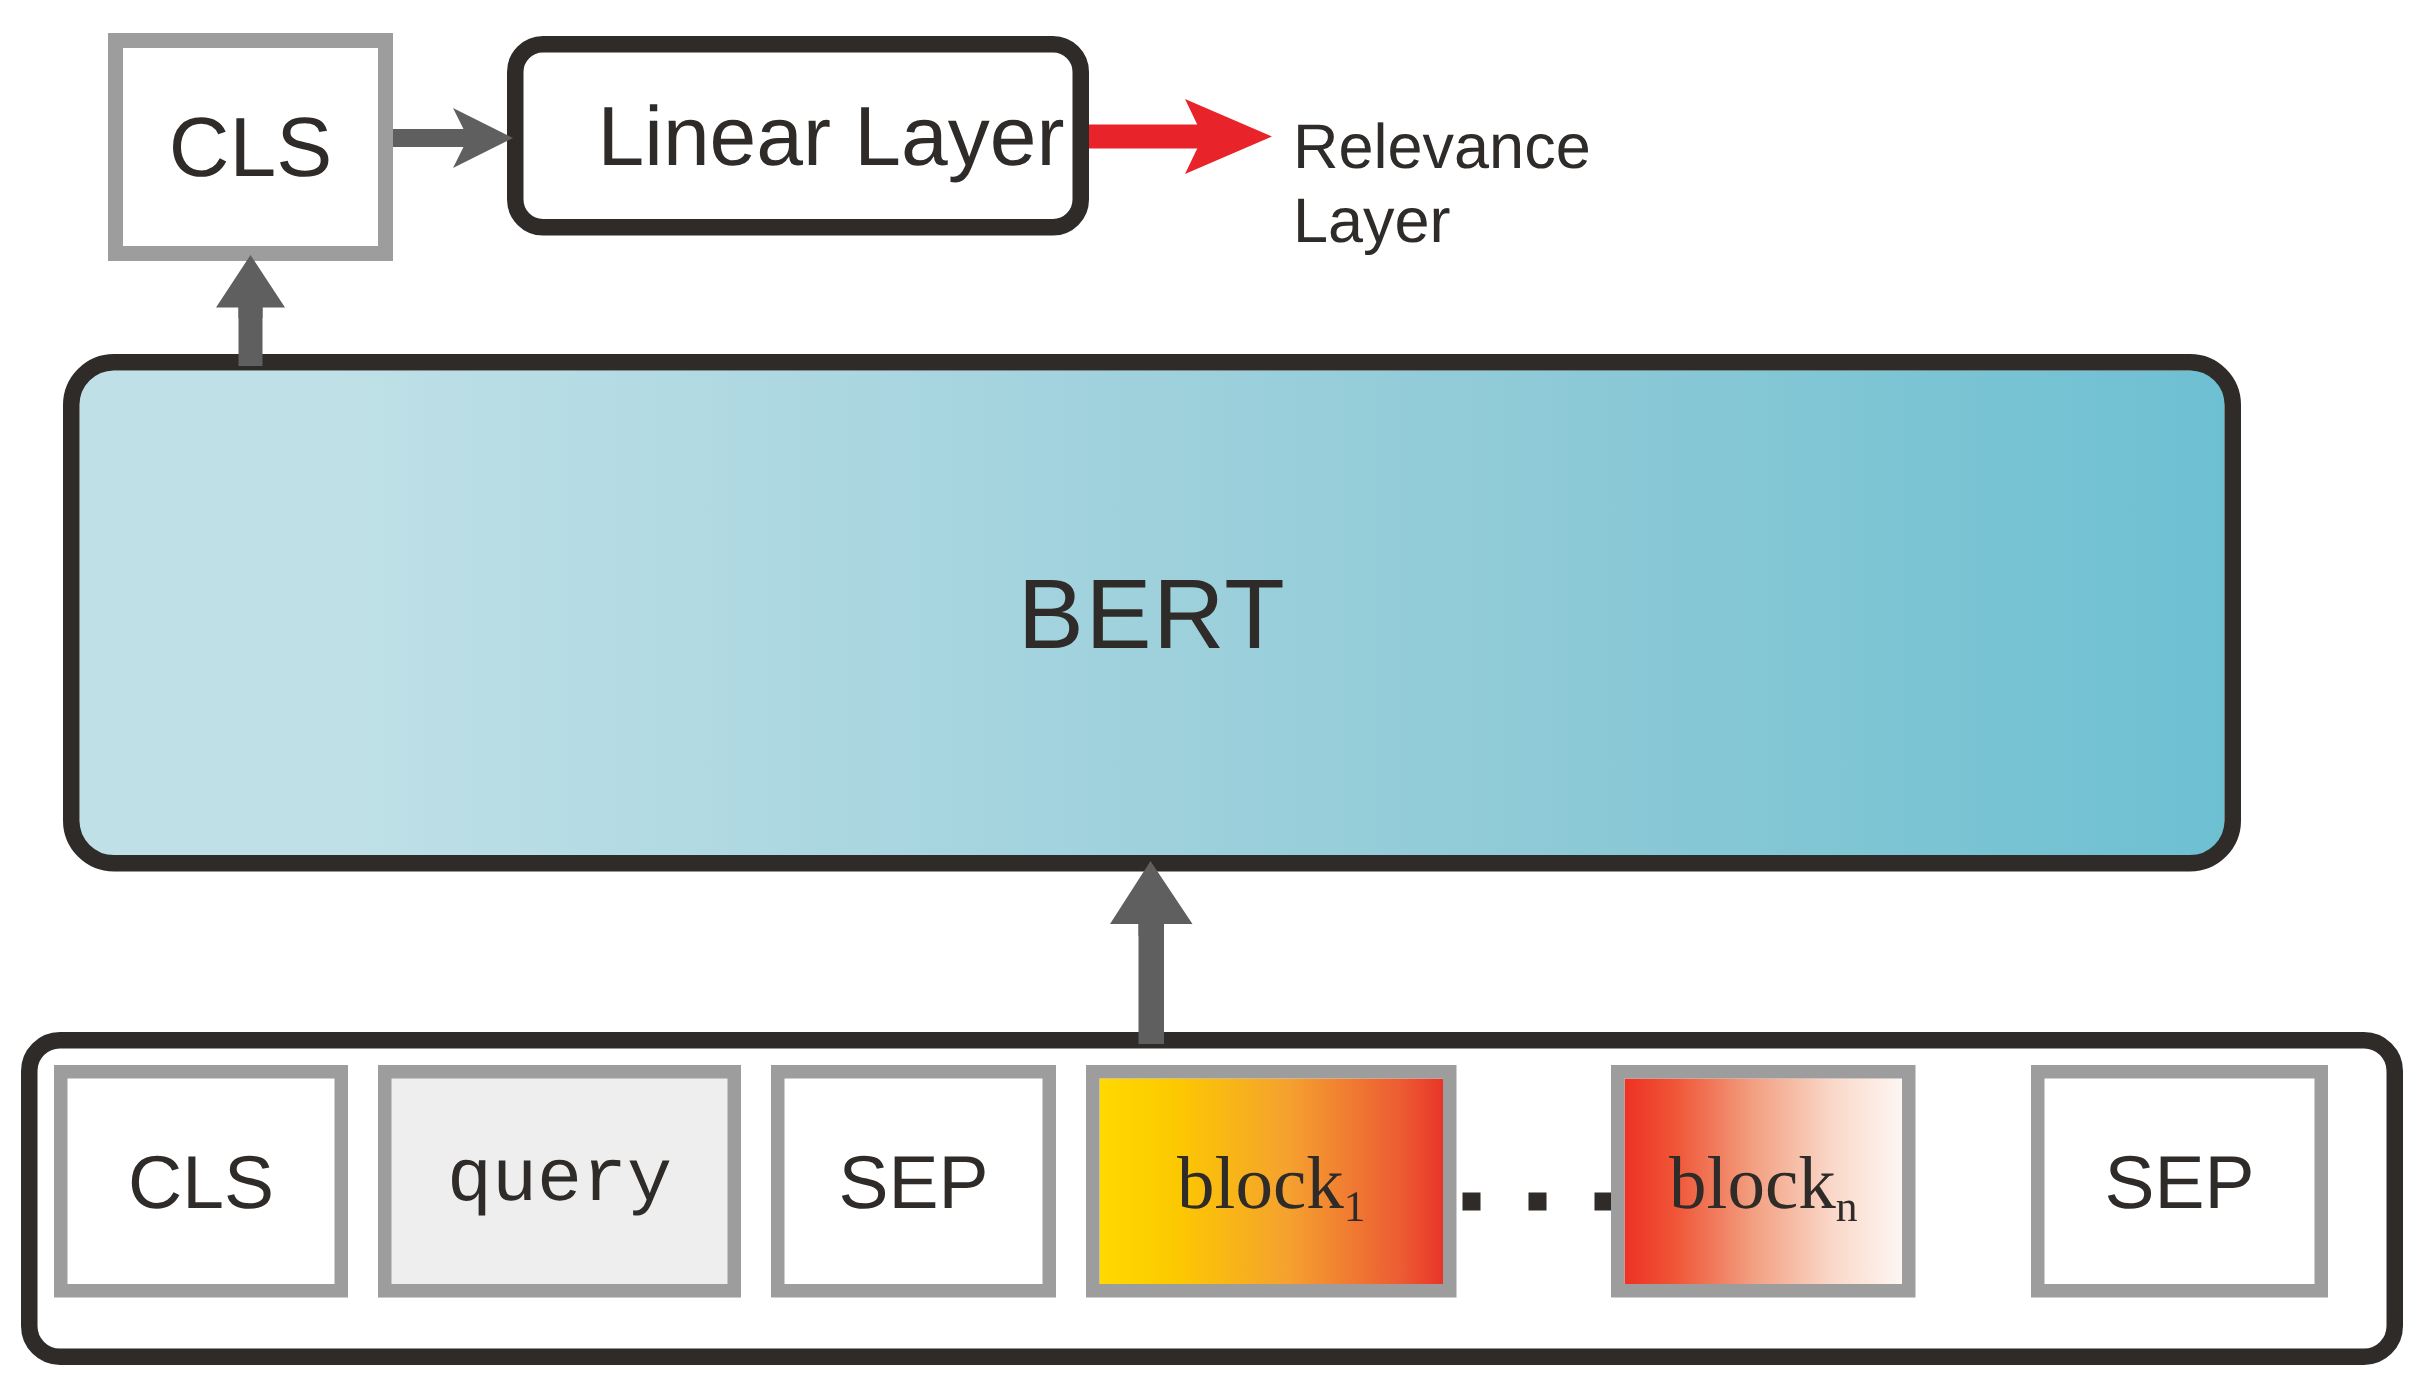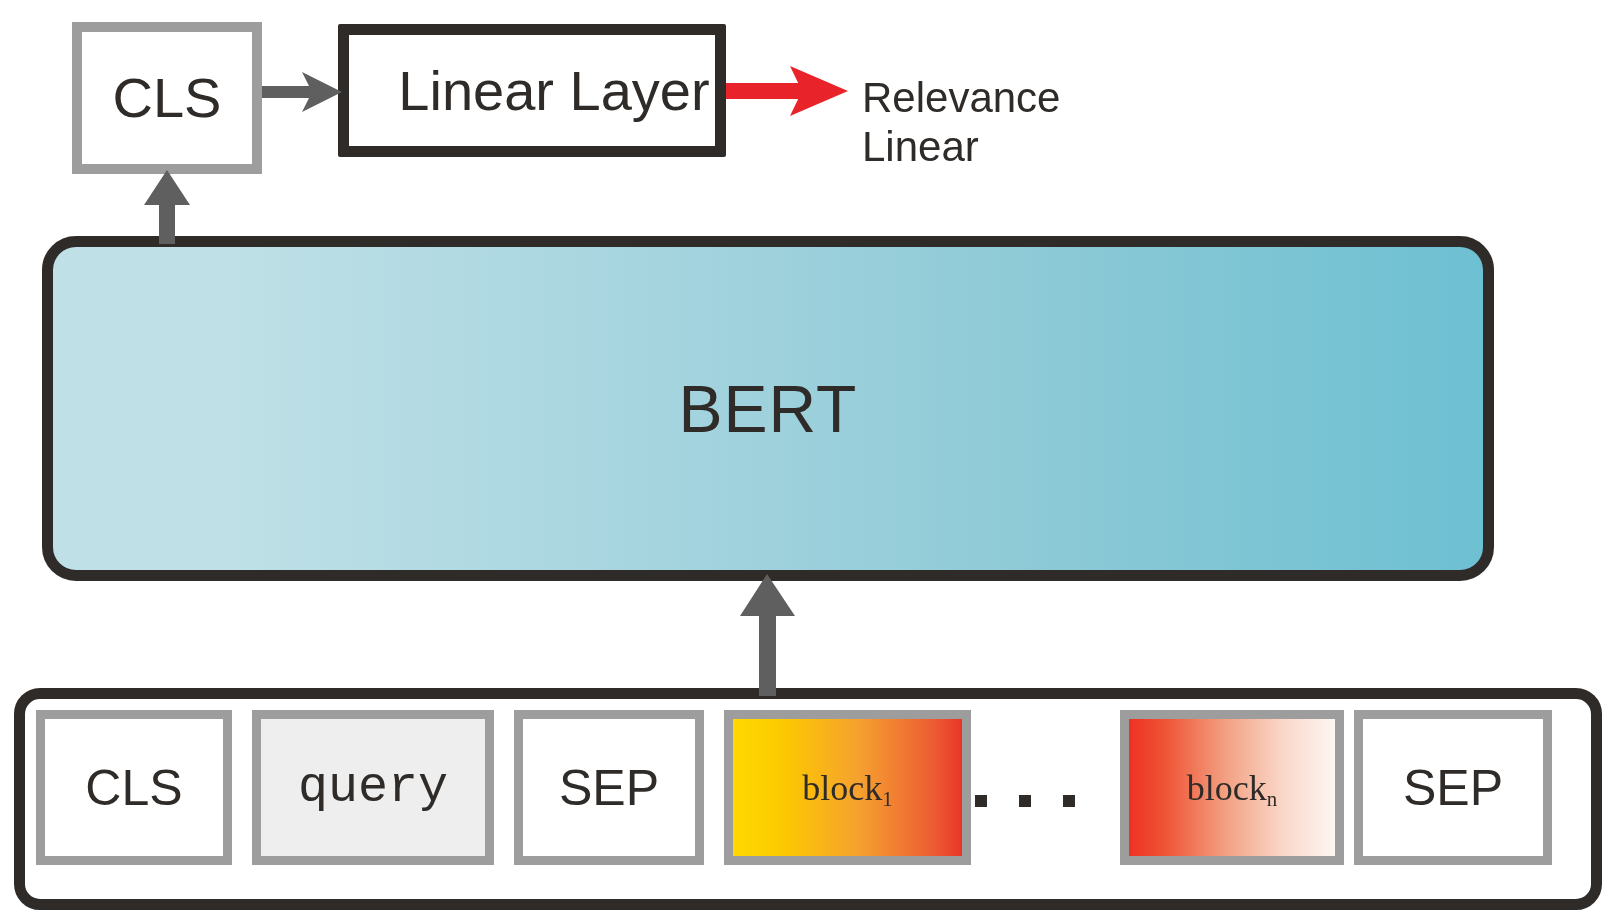--- a/index.html
+++ b/index.html
@@ -30,21 +30,21 @@
   }
   .cls-out-label {
     font-size: 56px; color: #2f2b28; letter-spacing: 0px;
     line-height: 1;
   }
 
   
   .linear-box {
     left: 338px; top: 24px; width: 388px; height: 133px;
     border: 11px solid #2f2b28;
-    border-radius: 2px;
+    border-radius: 24px;
     background: #ffffff;
     display: flex; align-items: center; justify-content: center; padding-left: 44px;
   }
   .linear-label {
     font-size: 56px; color: #2f2b28; line-height: 1; white-space: nowrap;
   }
 
   
   .relevance {
     left: 862px; top: 30px; width: 300px;
@@ -76,35 +76,35 @@
     top: 710px; height: 155px;
     border: 9px solid #9d9d9d;
     display: flex; align-items: center; justify-content: center;
     background: #ffffff;
   }
   .token-label {
     font-size: 50px; color: #2f2b28; line-height: 1; white-space: nowrap;
   }
   .token-label.serif {
     font-family: "Liberation Serif", serif;
-    font-size: 36px;
+    font-size: 50px;
   }
   .token-label sub {
     font-size: 0.58em;
     vertical-align: baseline;
     position: relative;
     top: 0.33em;
   }
 
   .tok-cls   { left: 36px;   width: 196px; background:#ffffff; }
   .tok-query { left: 252px;  width: 242px; background:#eeeeee;font-family:Liberation Mono, monospace; }
   .tok-sep1  { left: 514px;  width: 190px; background:#ffffff; }
   .tok-block1{ left: 724px;  width: 247px;
                background: linear-gradient(to right, #ffd900 0%, #fcc900 22%, #f5a12f 55%, #ec5b33 88%, #e83528 100%); }
-  .tok-blockn{ left: 1120px; width: 224px;
+  .tok-blockn{ left: 1074px; width: 203px;
                background: linear-gradient(to right, #ee3124 0%, #ef5536 18%, #f3a385 48%, #fad8c9 75%, #fdf6f2 100%); }
   .tok-sep2  { left: 1354px; width: 198px; background:#ffffff; }
 
   
   .ellipsis {
     left: 975px; top: 786px; width: 100px; height: 30px;
     display: flex; align-items: center; justify-content: space-between;
   }
   .ellipsis .dot {
     width: 12px; height: 12px; background: #2f2b28; display:block;
@@ -124,21 +124,21 @@
   <div class="abs cls-out">
     <span class="cls-out-label">CLS</span>
   </div>
 
   <div class="abs linear-box">
     <span class="linear-label">Linear Layer</span>
   </div>
 
   <div class="abs relevance">
     <div>Relevance</div>
-    <div>Linear</div>
+    <div>Layer</div>
   </div>
 
   <div class="abs bert-box">
     <span class="bert-label">BERT</span>
   </div>
 
   <div class="abs token-container"></div>
 
   <div class="abs token tok-cls">
     <span class="token-label">CLS</span>

